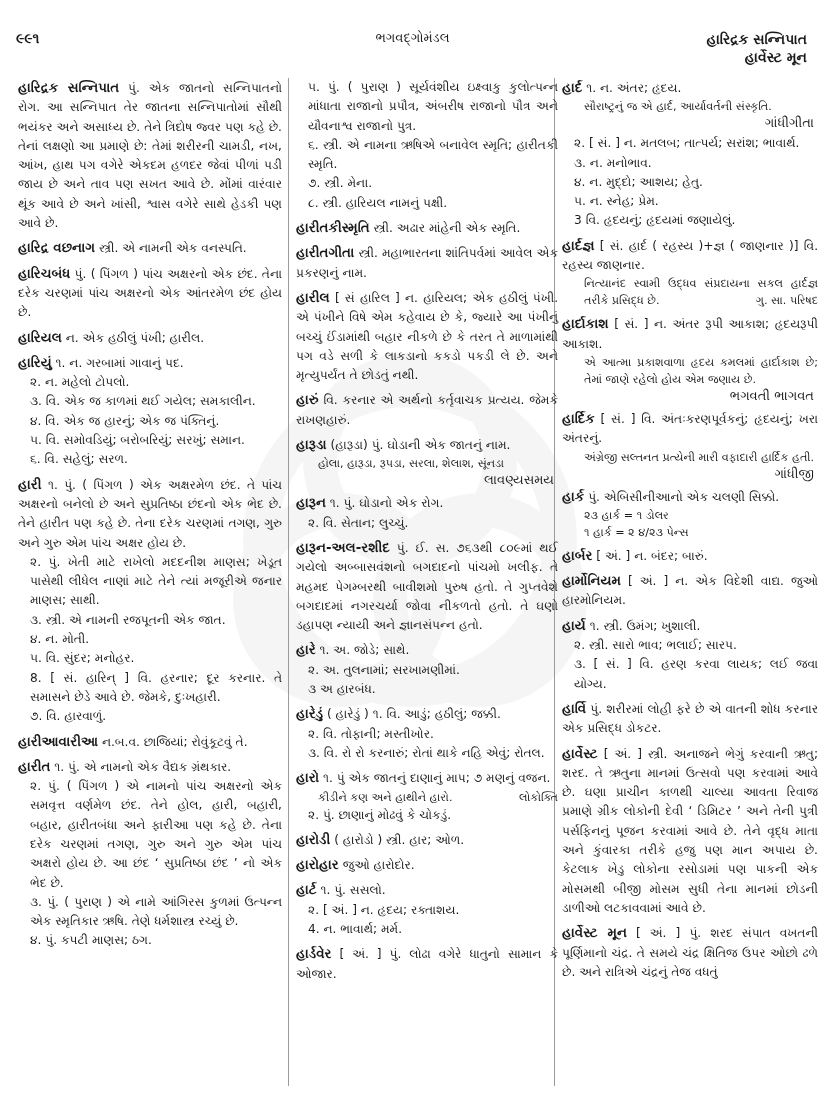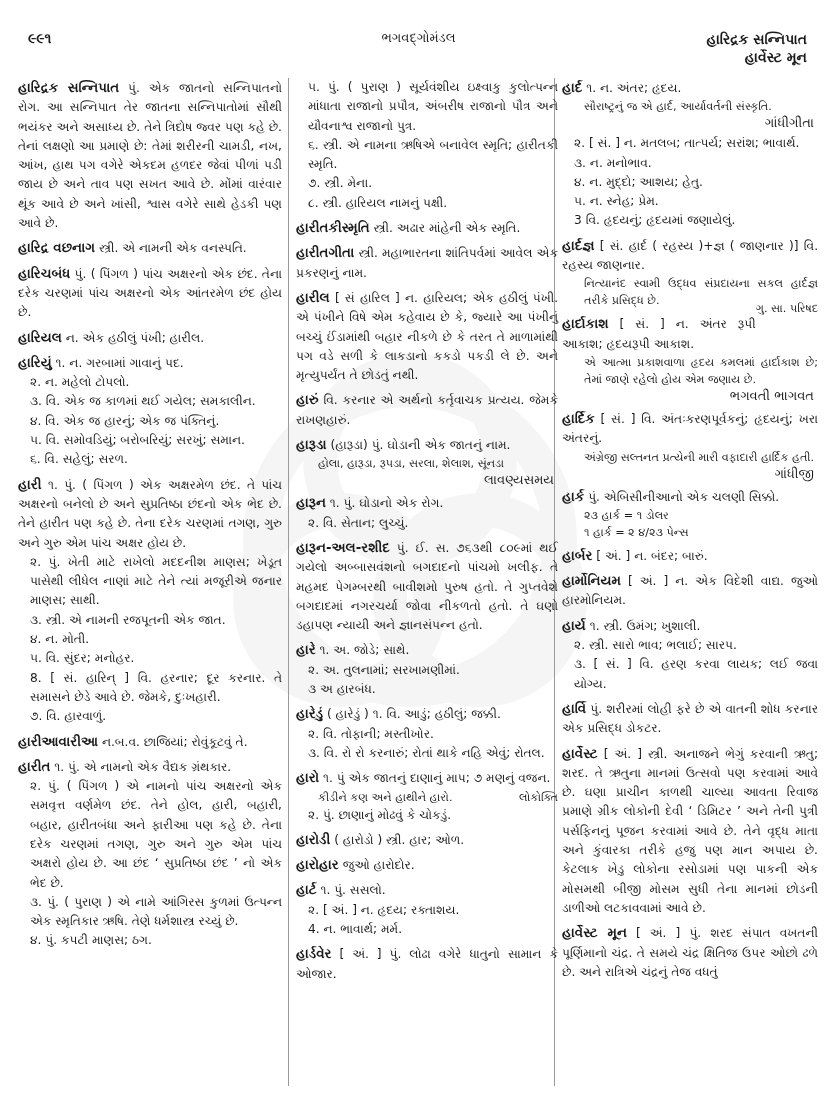--- a/index.html
+++ b/index.html
@@ -1,20 +1,20 @@
 <!DOCTYPE html>
 <html><head>
 <meta charset="utf-8">
 <style>
   html, body { margin: 0; padding: 0; background: #ffffff; }
   body { width: 825px; height: 1119px; position: relative; overflow: hidden; color: #1a1a1a;
          font-family: "DejaVu Sans", "Liberation Sans", sans-serif; }
   .page { position: absolute; inset: 0; }
   .watermark { position: absolute; left: 170px; top: 300px; width: 480px; height: 480px; pointer-events: none; opacity: 0.5; }
-  .header { position: absolute; top: 28px; left: 12px; right: 0; height: 40px; padding-left: 16px; }
+  .header { position: absolute; top: 28px; left: 0; right: 0; height: 40px; padding-left: 16px; }
   .h-page { position: absolute; left: 16px; top: 2px; font-size: 14px; font-weight: bold; }
   .h-title { position: absolute; left: 0; right: 0; top: 2px; text-align: center; font-size: 13px; }
   .h-guide { position: absolute; right: 18px; top: 2px; text-align: right; font-size: 14px; font-weight: bold; line-height: 18px; }
   .cols { position: absolute; top: 78px; left: 12px; right: 10px; bottom: 0; }
   .col { position: absolute; top: 0; font-size: 12.2px; line-height: 19.3px; }
   .col1 { left: 6px; width: 264px; }
   .col2 { left: 284px; width: 262px; }
   .col3 { left: 550px; width: 256px; }
   .rule { position: absolute; top: 0; width: 1px; background: #9a9a9a; }
   .rule1 { left: 276px; height: 1008px; }
@@ -158,21 +158,21 @@
           <div class="quote"><span>સૌરાષ્ટ્રનું જ એ હાર્દ, આર્યાવર્તની સંસ્કૃતિ.</span></div>
           <div class="src">ગાંધીગીતા</div>
           <div class="sub">૨. [ સં. ] ન. મતલબ; તાત્પર્ય; સરાંશ; ભાવાર્થ.</div>
           <div class="sub">૩. ન. મનોભાવ.</div>
           <div class="sub">૪. ન. મુદ્દો; આશય; હેતુ.</div>
           <div class="sub">૫. ન. સ્નેહ; પ્રેમ.</div>
           <div class="sub">3 વિ. હૃદયનું; હૃદયમાં જણાયેલું.</div>
         </div>
         <div class="entry">
           <div><span class="hw">હાર્દજ્ઞ</span> <span>[ સં. હાર્દ ( રહસ્ય )+જ્ઞ ( જાણનાર )] વિ. રહસ્ય જાણનાર.</span></div>
-          <div class="quote"><span>નિત્યાનંદ સ્વામી ઉદ્ધવ સંપ્રદાયના સકલ હાર્દજ્ઞ તરીકે પ્રસિદ્ધ છે.</span><span style="float: right; margin-top: 8px;">ગુ. સા. પરિષદ</span></div>
+          <div class="quote"><span>નિત્યાનંદ સ્વામી ઉદ્ધવ સંપ્રદાયના સકલ હાર્દજ્ઞ તરીકે પ્રસિદ્ધ છે.</span><span style="float: right;">ગુ. સા. પરિષદ</span></div>
         </div>
         <div class="entry">
           <div><span class="hw">હાર્દાકાશ</span> <span>[ સં. ] ન. અંતર રૂપી આકાશ; હૃદયરૂપી આકાશ.</span></div>
           <div class="quote"><span>એ આત્મા પ્રકાશવાળા હૃદય કમલમાં હાર્દાકાશ છે; તેમાં જાણે રહેલો હોય એમ જણાય છે.</span></div>
           <div class="src">ભગવતી ભાગવત</div>
         </div>
         <div class="entry">
           <div><span class="hw">હાર્દિક</span> <span>[ સં. ] વિ. અંતઃકરણપૂર્વકનું; હૃદયનું; ખરા અંતરનું.</span></div>
           <div class="quote"><span>અંગ્રેજી સલ્તનત પ્રત્યેની મારી વફાદારી હાર્દિક હતી.</span></div>
           <div class="src">ગાંધીજી</div>

